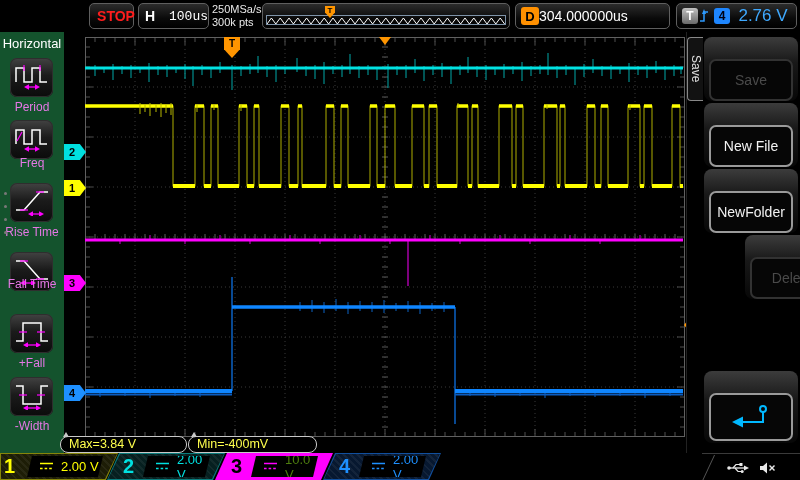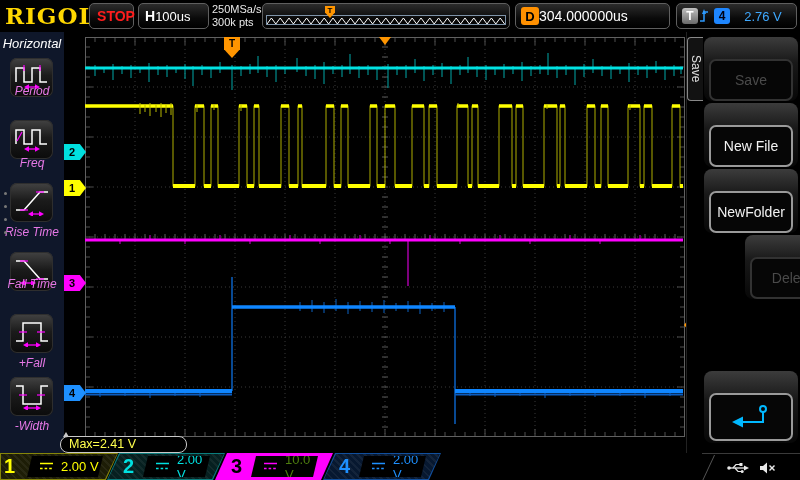--- a/index.html
+++ b/index.html
@@ -8,39 +8,39 @@
   
   #topbar{position:absolute;left:0;top:0;width:800px;height:32px;background:#000;}
   #logo{position:absolute;left:5px;top:2px;font-family:"DejaVu Serif",serif;font-weight:800;
         font-size:23px;color:#ffd700;letter-spacing:1px;}
   .tbox{position:absolute;top:3px;height:26px;box-sizing:border-box;border:1px solid #5f5f5f;
         border-radius:5px;background:linear-gradient(180deg,#2c2c2c,#0a0a0a 60%,#000);
         display:flex;align-items:center;}
   #stop-btn{left:89px;width:45px;justify-content:center;color:#ff1d1d;font-weight:700;font-size:14px;padding-left:9px;}
   #h-box{left:138px;width:71px;}
   #h-box .hletter{color:#fff;font-weight:700;font-size:14px;margin-left:6px;}
-  #h-box .tb{flex:1;text-align:left;color:#fff;font-size:13px;}
+  #h-box .tb{flex:1;text-align:right;color:#fff;font-size:13px;font-family:Liberation Mono, monospace;}
   #rate-box{position:absolute;left:212px;top:3px;color:#e8e8e8;font-size:11px;line-height:13px;}
   #preview-box{left:262px;width:248px;}
   #preview-inner{position:absolute;left:3px;right:3px;top:11px;bottom:3px;border:1px solid #7e93a8;}
   #preview-svg{position:absolute;left:0;top:0;}
   #preview-tflag{position:absolute;left:62px;top:2px;width:10px;height:12px;background:#ff9500;
         clip-path:polygon(0 0,100% 0,100% 55%,50% 100%,0 55%);color:#000;font-size:8px;font-weight:700;
         text-align:center;line-height:9px;}
   #d-box{left:515px;width:155px;}
   .badge{width:18px;height:18px;border-radius:3px;display:flex;align-items:center;justify-content:center;
          font-weight:700;font-size:13px;margin-left:5px;}
   #d-badge{background:#ff9000;color:#000;}
   #d-box .val{flex:1;text-align:left;color:#fff;font-size:14px;}
   #t-box{left:676px;width:121px;}
   #t-badge{background:linear-gradient(#c0c0c0,#6a6a6a);color:#fff;width:16px;height:16px;font-size:12px;}
   #ch4-badge{background:#1e86ff;color:#001;width:16px;height:16px;font-size:12px;margin-left:4px;}
-  #t-box .lvl{flex:1;text-align:center;color:#3fa9ff;font-size:13px;}
+  #t-box .lvl{flex:1;text-align:center;color:#3fa9ff;font-size:17px;}
   
-  #left-menu{position:absolute;left:0;top:32px;width:64px;height:421px;background:#0f172a;font-style:italic;}
+  #left-menu{position:absolute;left:0;top:32px;width:64px;height:421px;background:#14532d;}
   #left-title{position:absolute;left:0;top:4px;width:64px;text-align:center;color:#fff;font-size:13px;}
   .lm-btn{position:absolute;left:10px;width:43px;height:39px;border-radius:7px;
           background:linear-gradient(180deg,#424242,#1b1b1b 45%,#0b0b0b);
           box-shadow:inset 0 0 0 1px #2e2e2e;display:flex;align-items:center;justify-content:center;}
   .lm-label{position:absolute;left:0;width:64px;text-align:center;color:#e678e6;font-size:12px;}
   .scroll-dot{position:absolute;left:4px;width:3px;height:3px;border-radius:50%;background:#787878;}
   
   #scope{position:absolute;left:0;top:0;}
   #grid-svg{position:absolute;left:85px;top:37px;}
   .ch-tag{position:absolute;left:64px;width:22px;height:16px;
@@ -83,21 +83,20 @@
         display:flex;align-items:center;justify-content:center;gap:9px;}
   #usb-slant{position:absolute;left:6px;top:1px;width:14px;height:26px;
         border-left:1px solid #555;transform:skewX(-25deg);}
 </style>
 </head>
 <body>
 
 <div id="screen">
 
   <div id="topbar">
-    <div id="logo">RIGOL</div>
     <div id="stop-btn" class="tbox">STOP</div>
     <div id="h-box" class="tbox">
       <span class="hletter">H</span>
       <span class="tb">100us</span>
     </div>
     <div id="rate-box">
       <div>250MSa/s</div>
       <div>300k pts</div>
     </div>
     <div id="preview-box" class="tbox">
@@ -128,21 +127,21 @@
   <div class="lm-btn" style="top: 26px;">
         <span><svg width="36" height="30" viewBox="0 0 36 30">
             <path d="M2,21 V7 H10 V21 H18 V7 H26 V21 H33" stroke="#fff" stroke-width="1.5" fill="none"></path>
      <line x1="10" y1="4" x2="10" y2="10" stroke="#ff00ff" stroke-width="1.2"></line>
      <line x1="26" y1="4" x2="26" y2="10" stroke="#ff00ff" stroke-width="1.2"></line>
             <line x1="13" y1="26" x2="23" y2="26" stroke="#ff00ff" stroke-width="1.3"></line>
             <path d="M15,23.2 L10,26 L15,28.8 z" fill="#ff00ff"></path>
             <path d="M21,23.2 L26,26 L21,28.8 z" fill="#ff00ff"></path>
           </svg></span>
       </div>
-      <div class="lm-label" style="top: 52px;">Period</div>
+      <div class="lm-label" style="top: 68px;">Period</div>
       <div class="lm-btn" style="top: 88px;">
         <span><svg width="36" height="30" viewBox="0 0 36 30">
             <path d="M2,21 V7 H10 V21 H18 V7 H26 V21 H33" stroke="#fff" stroke-width="1.5" fill="none"></path>
      <line x1="3" y1="18" x2="8" y2="9" stroke="#ff00ff" stroke-width="1.2"></line>
             <line x1="13" y1="26" x2="23" y2="26" stroke="#ff00ff" stroke-width="1.3"></line>
             <path d="M15,23.2 L10,26 L15,28.8 z" fill="#ff00ff"></path>
             <path d="M21,23.2 L26,26 L21,28.8 z" fill="#ff00ff"></path>
           </svg></span>
       </div>
       <div class="lm-label" style="top: 124px;">Freq</div>
@@ -682,21 +681,22 @@
         <div class="rm-btn on" style="height: 44px;">
           <span><svg width="46" height="30" viewBox="0 0 46 30">
      <circle cx="35" cy="8" r="3" fill="none" stroke="#00b8ff" stroke-width="2"></circle>
      <path d="M35,11 V21 H12" stroke="#00b8ff" stroke-width="2" fill="none"></path>
      <path d="M15,15.5 L4,21 L15,26.5 z" fill="#00b8ff"></path>
             </svg></span>
         </div>
       </div>
     </div>
 
-  <div class="meas" id="meas-max" style="left:60px;width:127px;">Max=2.41 V</div>
+  <div class="meas" id="meas-max" style="left:60px;width:127px;">Max=3.84 V</div>
+  <div class="meas" id="meas-min" style="left:188px;width:129px;">Min=-400mV</div>
 
   <div id="channel-bar">
     <div id="usb-box">
       <div id="usb-slant"></div>
       <svg width="24" height="14" viewBox="0 0 24 14">
         <circle cx="3" cy="7" r="1.8" fill="#e8e8e8"></circle>
         <line x1="4" y1="7" x2="19" y2="7" stroke="#e8e8e8" stroke-width="1.3"></line>
         <path d="M18,4.5 L23,7 L18,9.5 z" fill="#e8e8e8"></path>
         <path d="M7,7 L10,3.5 H14" stroke="#e8e8e8" stroke-width="1.2" fill="none"></path>
         <rect x="13.5" y="2" width="3" height="3" fill="#e8e8e8"></rect>

